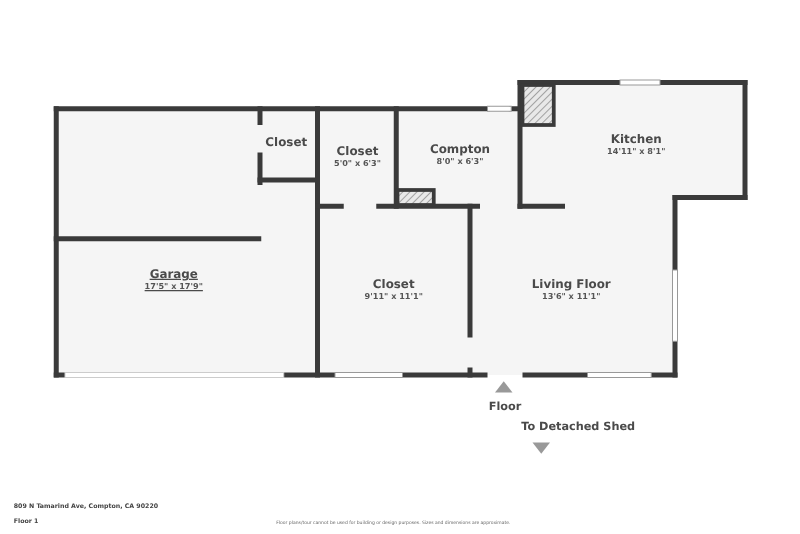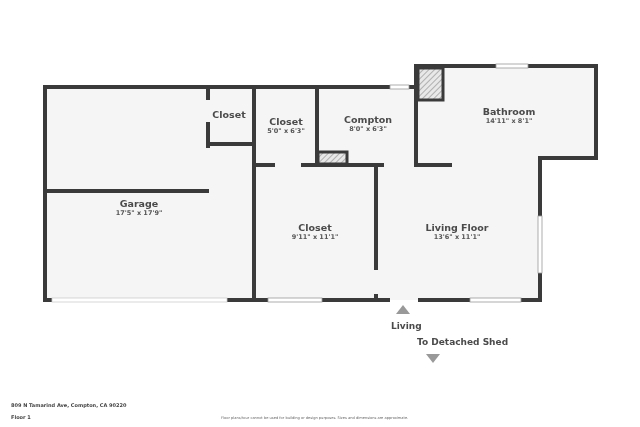--- a/index.html
+++ b/index.html
@@ -90,34 +90,34 @@
 </div>
 <div class="lbl" style="left:286px; top:116px;">
   <div class="room-name">Closet</div>
   <div class="room-dim">5'0" x 6'3"</div>
 </div>
 <div class="lbl" style="left:368px; top:114px;">
   <div class="room-name">Compton</div>
   <div class="room-dim">8'0" x 6'3"</div>
 </div>
 <div class="lbl" style="left:509px; top:106px;">
-  <div class="room-name">Bathroom</div>
+  <div class="room-name">Kitchen</div>
   <div class="room-dim">14'11" x 8'1"</div>
 </div>
-<div class="lbl" style="left:139px; top:198px;">
+<div class="lbl" style="left:139px; top:214px;text-decoration:underline;">
   <div class="room-name">Garage</div>
   <div class="room-dim">17'5" x 17'9"</div>
 </div>
 <div class="lbl" style="left:315px; top:222px;">
   <div class="room-name">Closet</div>
   <div class="room-dim">9'11" x 11'1"</div>
 </div>
 <div class="lbl" style="left:457px; top:222px;">
   <div class="room-name">Living Floor</div>
   <div class="room-dim">13'6" x 11'1"</div>
 </div>
 
-<div class="entry-text" style="left:391px; top:321px;">Living</div>
+<div class="entry-text" style="left:391px; top:321px;">Floor</div>
 <div class="entry-text" style="left:392px; top:337px;margin-left:25px;">To Detached Shed</div>
 
 <div class="footer-text" style="left:11px; top:402px;">809 N Tamarind Ave, Compton, CA 90220</div>
 <div class="footer-text" style="left:11px; top:414px;">Floor 1</div>
 <div class="disclaimer" style="left:221px; top:416px;">Floor plans/tour cannot be used for building or design purposes. Sizes and dimensions are approximate.</div>
 
 </body></html>

